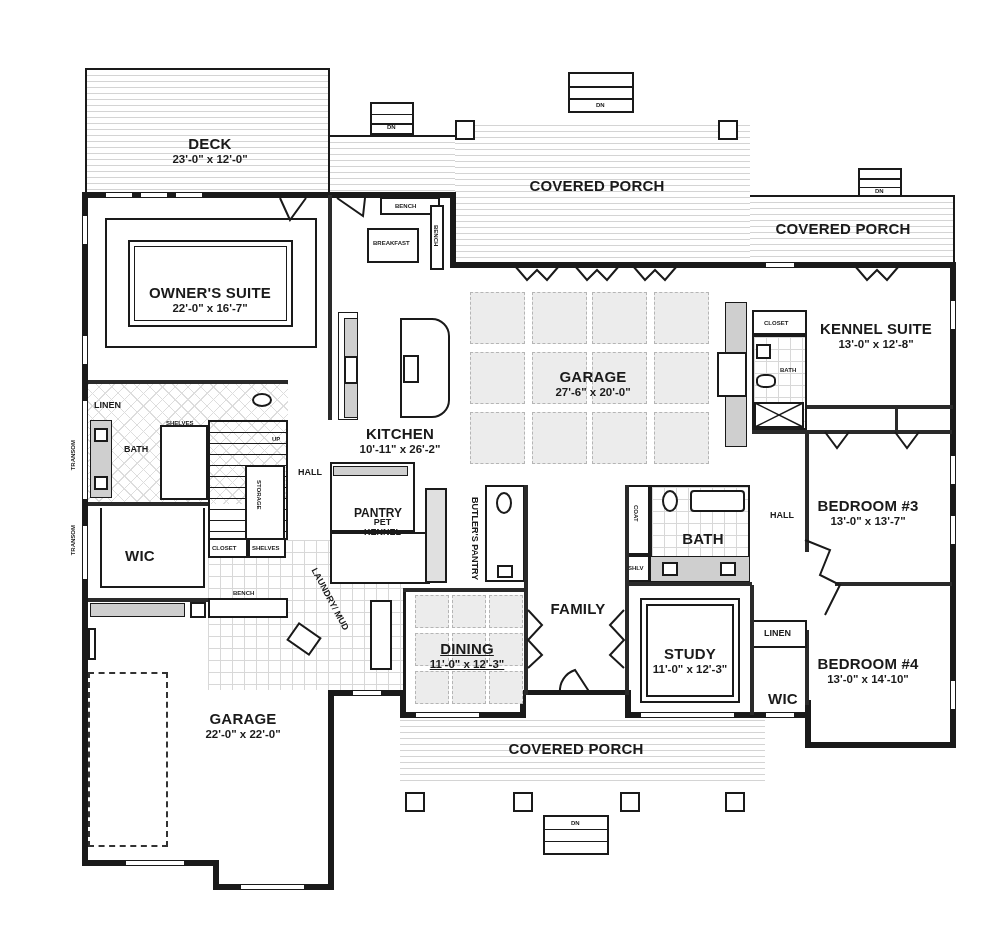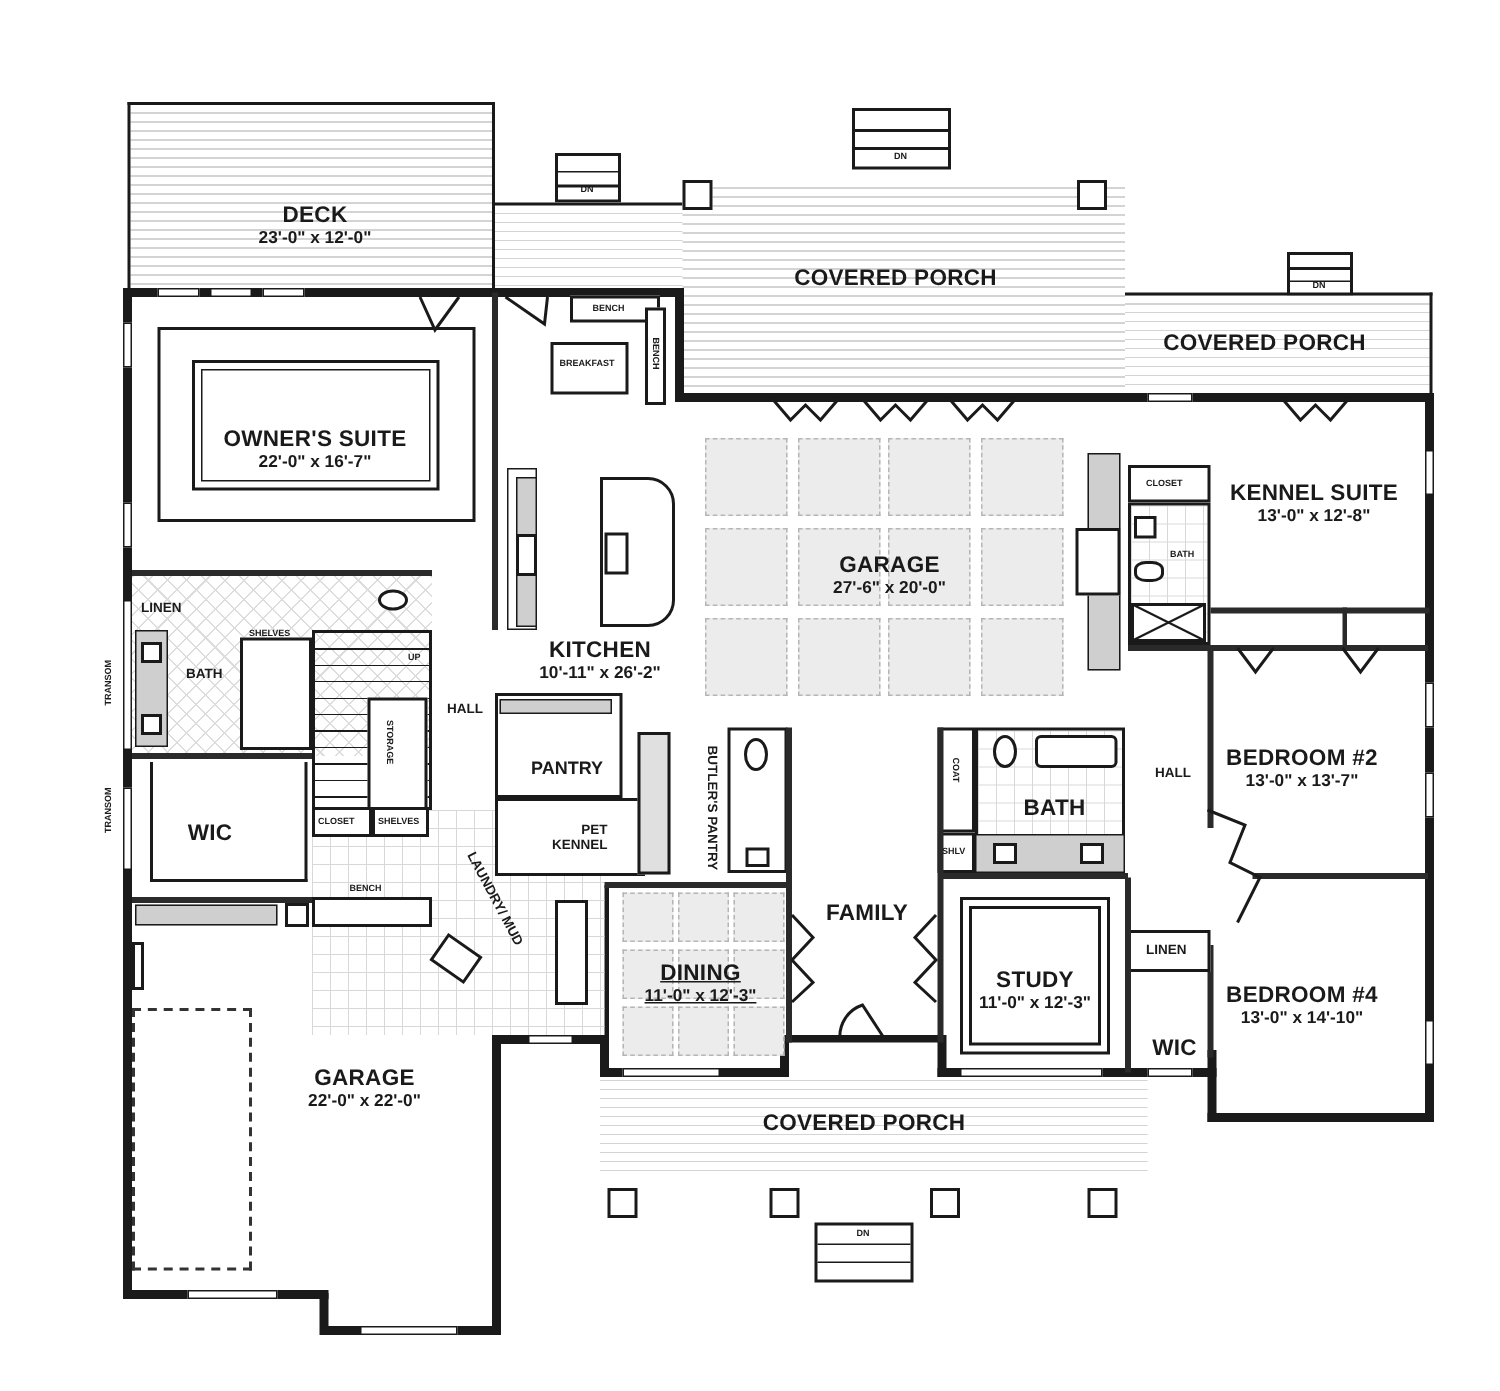--- a/index.html
+++ b/index.html
@@ -165,21 +165,21 @@
 <div class="label" style="left:400px;top:425px;">
   <span class="rname">KITCHEN</span>
   <span class="rdim">10'-11" x 26'-2"</span>
 </div>
 <div class="abs small" style="left:298px;top:467px;">HALL</div>
 
 <div class="abs box" style="left:330px;top:462px;width:85px;height:70px;"></div>
 <div class="abs counter" style="left:333px;top:466px;width:75px;height:10px;"></div>
 <div class="label" style="left:378px;top:503px;"><span class="small" style="font-size:12px">PANTRY</span></div>
 <div class="abs box" style="left:330px;top:532px;width:100px;height:52px;"></div>
-<div class="abs small" style="left:360px;top:548px;width:45px;text-align:right;white-space:normal;">PET KENNEL</div>
+<div class="abs small" style="left:360px;top:517px;width:45px;text-align:center;white-space:normal;">PET KENNEL</div>
 <div class="abs box" style="left:425px;top:488px;width:22px;height:95px;background:#e0e0e0;"></div>
 <div class="abs small vert" style="left:456px;top:497px;width:24px;">BUTLER'S PANTRY</div>
 
 <div class="abs box" style="left:485px;top:485px;width:40px;height:97px;"></div>
 <div class="abs box" style="left:496px;top:492px;width:16px;height:22px;border-radius:50%;"></div>
 <div class="abs box" style="left:497px;top:565px;width:16px;height:13px;"></div>
 
 <div class="abs" style="left:470px;top:292px;width:240px;height:175px;">
   <div class="grid-cell" style="left:0;top:0;width:55px;height:52px;"></div>
   <div class="grid-cell" style="left:62px;top:0;width:55px;height:52px;"></div>
@@ -231,21 +231,21 @@
 </div>
 
 <div class="abs thin" style="left:805px;top:432px;width:4px;height:120px;"></div>
 <div class="abs thin" style="left:835px;top:582px;width:117px;height:4px;"></div>
 <div class="abs thin" style="left:805px;top:630px;width:4px;height:75px;"></div>
 <svg style="left:825px;top:432px;" width="110" height="20">
   <polyline points="0,0 12,16 24,0" fill="none" stroke="#1a1a1a" stroke-width="2"></polyline>
   <polyline points="70,0 82,16 94,0" fill="none" stroke="#1a1a1a" stroke-width="2"></polyline>
 </svg>
 <div class="label" style="left:868px;top:497px;">
-  <span class="rname">BEDROOM #2</span>
+  <span class="rname">BEDROOM #3</span>
   <span class="rdim">13'-0" x 13'-7"</span>
 </div>
 <div class="label" style="left:868px;top:655px;">
   <span class="rname">BEDROOM #4</span>
   <span class="rdim">13'-0" x 14'-10"</span>
 </div>
 <div class="abs small" style="left:770px;top:510px;">HALL</div>
 <div class="abs box" style="left:752px;top:620px;width:55px;height:28px;"></div>
 <div class="abs small" style="left:764px;top:628px;">LINEN</div>
 <div class="abs" style="left:752px;top:648px;width:55px;height:66px;border-left:2px solid #1a1a1a;"></div>

